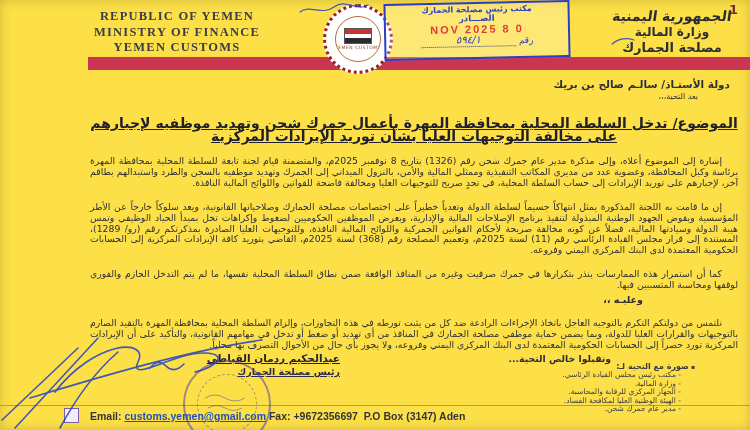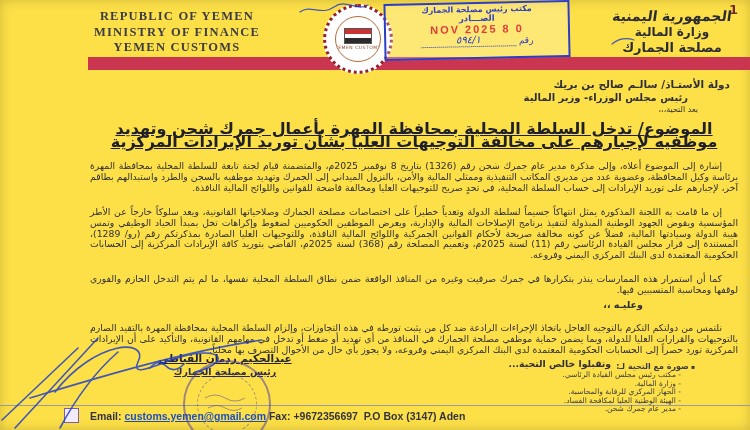--- a/index.html
+++ b/index.html
@@ -35,28 +35,28 @@
   .stamp .sdate{font-size:11px;font-weight:bold;color:#e03b3b;letter-spacing:2px;
                 font-family:"Liberation Sans",sans-serif;line-height:12px;}
   .stamp .snum{font-size:9px;line-height:12px;white-space:nowrap;}
   .stamp .dots{display:inline-block;width:95px;border-bottom:1.5px dotted #2c3ec4;
                font-style:italic;font-size:10px;color:#2438cf;transform:translateY(-1px);}
   
   .content{position:absolute;left:90px;top:76px;width:648px;direction:rtl;color:#2e2e38;}
   .addr1{font-size:10.5px;font-weight:bold;text-align:right;margin:2px 8px 0 0;}
   .addr2{font-size:10px;font-weight:bold;text-align:right;margin:2px 50px 0 0;}
   .greet{font-size:8px;text-align:right;margin:2px 40px 0 0;}
-  .subject{font-size:16px;font-weight:bold;text-align:center;line-height:13px;margin-top:8px;
+  .subject{font-size:14px;font-weight:bold;text-align:center;line-height:13px;margin-top:16px;
            text-decoration:underline;color:#20202c;}
   .body-text p{font-size:9.3px;line-height:10.9px;text-align:justify;margin:13px 0 0 0;
                text-indent:16px;}
   .alayh{font-size:9.5px;font-weight:bold;margin:3px 95px 1px 0;}
   .closing{font-size:9.3px;font-weight:bold;text-align:center;width:55%;margin-top:2px;}
   
-  .sig{position:absolute;left:120px;top:352px;width:210px;text-align:center;direction:rtl;z-index:5;}
+  .sig{position:absolute;left:130px;top:352px;width:210px;text-align:right;direction:rtl;z-index:5;}
   .sig .name{font-size:10.5px;font-weight:bold;color:#23232e;text-decoration:underline;}
   .sig .title{font-size:9.5px;font-weight:bold;color:#2a2a4a;margin-top:2px;text-decoration:underline;}
   
   .cc{position:absolute;right:55px;top:362px;direction:rtl;color:#3c3c46;z-index:5;}
   .cc .cc-head{font-size:8px;font-weight:bold;}
   .cc .cc-head::before{content:"▪ ";font-size:6px;}
   .cc ul{margin:0 14px 0 12px;padding:0;list-style:none;}
   .cc li{font-size:7.5px;line-height:8.6px;}
   .cc li::before{content:"- ";}
   
@@ -110,21 +110,20 @@
   <div class="ar-head">
     <div class="l1">الجمهورية اليمنية</div>
     <div class="l2">وزارة المالية</div>
     <div class="l3">مصلحة الجمارك</div>
   </div>
 
   <div class="page-num">1</div>
 
   <div class="content">
     <div class="addr1">دولة الأستـاذ/ سالـم صالح بن بريك</div>
-    <div class="addr2">رئيس مجلس الوزراء- وزير المالية</div>
     <div class="greet">بعد التحية،،،</div>
     <div class="subject">الموضوع/ تدخل السلطة المحلية بمحافظة المهرة بأعمال جمرك شحن وتهديد موظفيه لإجبارهم على مخالفة التوجيهات العليا بشأن توريد الإيرادات المركزية</div>
 
     <div class="body-text">
       <p>إشارة إلى الموضوع أعلاه، وإلى مذكرة مدير عام جمرك شحن رقم (1326) بتاريخ 8 نوفمبر 2025م، والمتضمنة قيام لجنة تابعة للسلطة المحلية بمحافظة المهرة برئاسة وكيل المحافظة، وعضوية عدد من مديري المكاتب التنفيذية وممثلي المالية والأمن، بالنزول الميداني إلى الجمرك وتهديد موظفيه بالسجن والطرد واستبدالهم بطاقم آخر، لإجبارهم على توريد الإيرادات إلى حساب السلطة المحلية، في تحدٍ صريح للتوجيهات العليا ومخالفة فاضحة للقوانين واللوائح المالية النافذة.</p>
       <p>إن ما قامت به اللجنة المذكورة يمثل انتهاكاً جسيماً لسلطة الدولة وتعدياً خطيراً على اختصاصات مصلحة الجمارك وصلاحياتها القانونية، ويعد سلوكاً خارجاً عن الأطر المؤسسية ويقوض الجهود الوطنية المبذولة لتنفيذ برنامج الإصلاحات المالية والإدارية، ويعرض الموظفين الحكوميين لضغوط وإكراهات تخل بمبدأ الحياد الوظيفي وتمس هيبة الدولة وسيادتها المالية، فضلاً عن كونه مخالفة صريحة لأحكام القوانين الجمركية واللوائح المالية النافذة، وللتوجيهات العليا الصادرة بمذكرتكم رقم (رو/ 1289)، المستندة إلى قرار مجلس القيادة الرئاسي رقم (11) لسنة 2025م، وتعميم المصلحة رقم (368) لسنة 2025م، القاضي بتوريد كافة الإيرادات المركزية إلى الحسابات الحكومية المعتمدة لدى البنك المركزي اليمني وفروعه.</p>
       <p>كما أن استمرار هذه الممارسات ينذر بتكرارها في جمرك صرفيت وغيره من المنافذ الواقعة ضمن نطاق السلطة المحلية نفسها، ما لم يتم التدخل الحازم والفوري لوقفها ومحاسبة المتسببين فيها.</p>
       <div class="alayh">وعليـه ،،</div>
       <p>نلتمس من دولتكم التكرم بالتوجيه العاجل باتخاذ الإجراءات الرادعة ضد كل من يثبت تورطه في هذه التجاوزات، وإلزام السلطة المحلية بمحافظة المهرة بالتقيد الصارم بالتوجيهات والقرارات العليا للدولة، وبما يضمن حماية موظفي مصلحة الجمارك في المنافذ من أي تهديد أو ضغط أو تدخل في مهامهم القانونية، والتأكيد على أن الإيرادات المركزية تورد حصراً إلى الحسابات الحكومية المعتمدة لدى البنك المركزي اليمني وفروعه، ولا يجوز بأي حال من الأحوال التصرف بها محلياً.</p>
       <div class="closing">وتقبلوا خالص التحية...</div>

